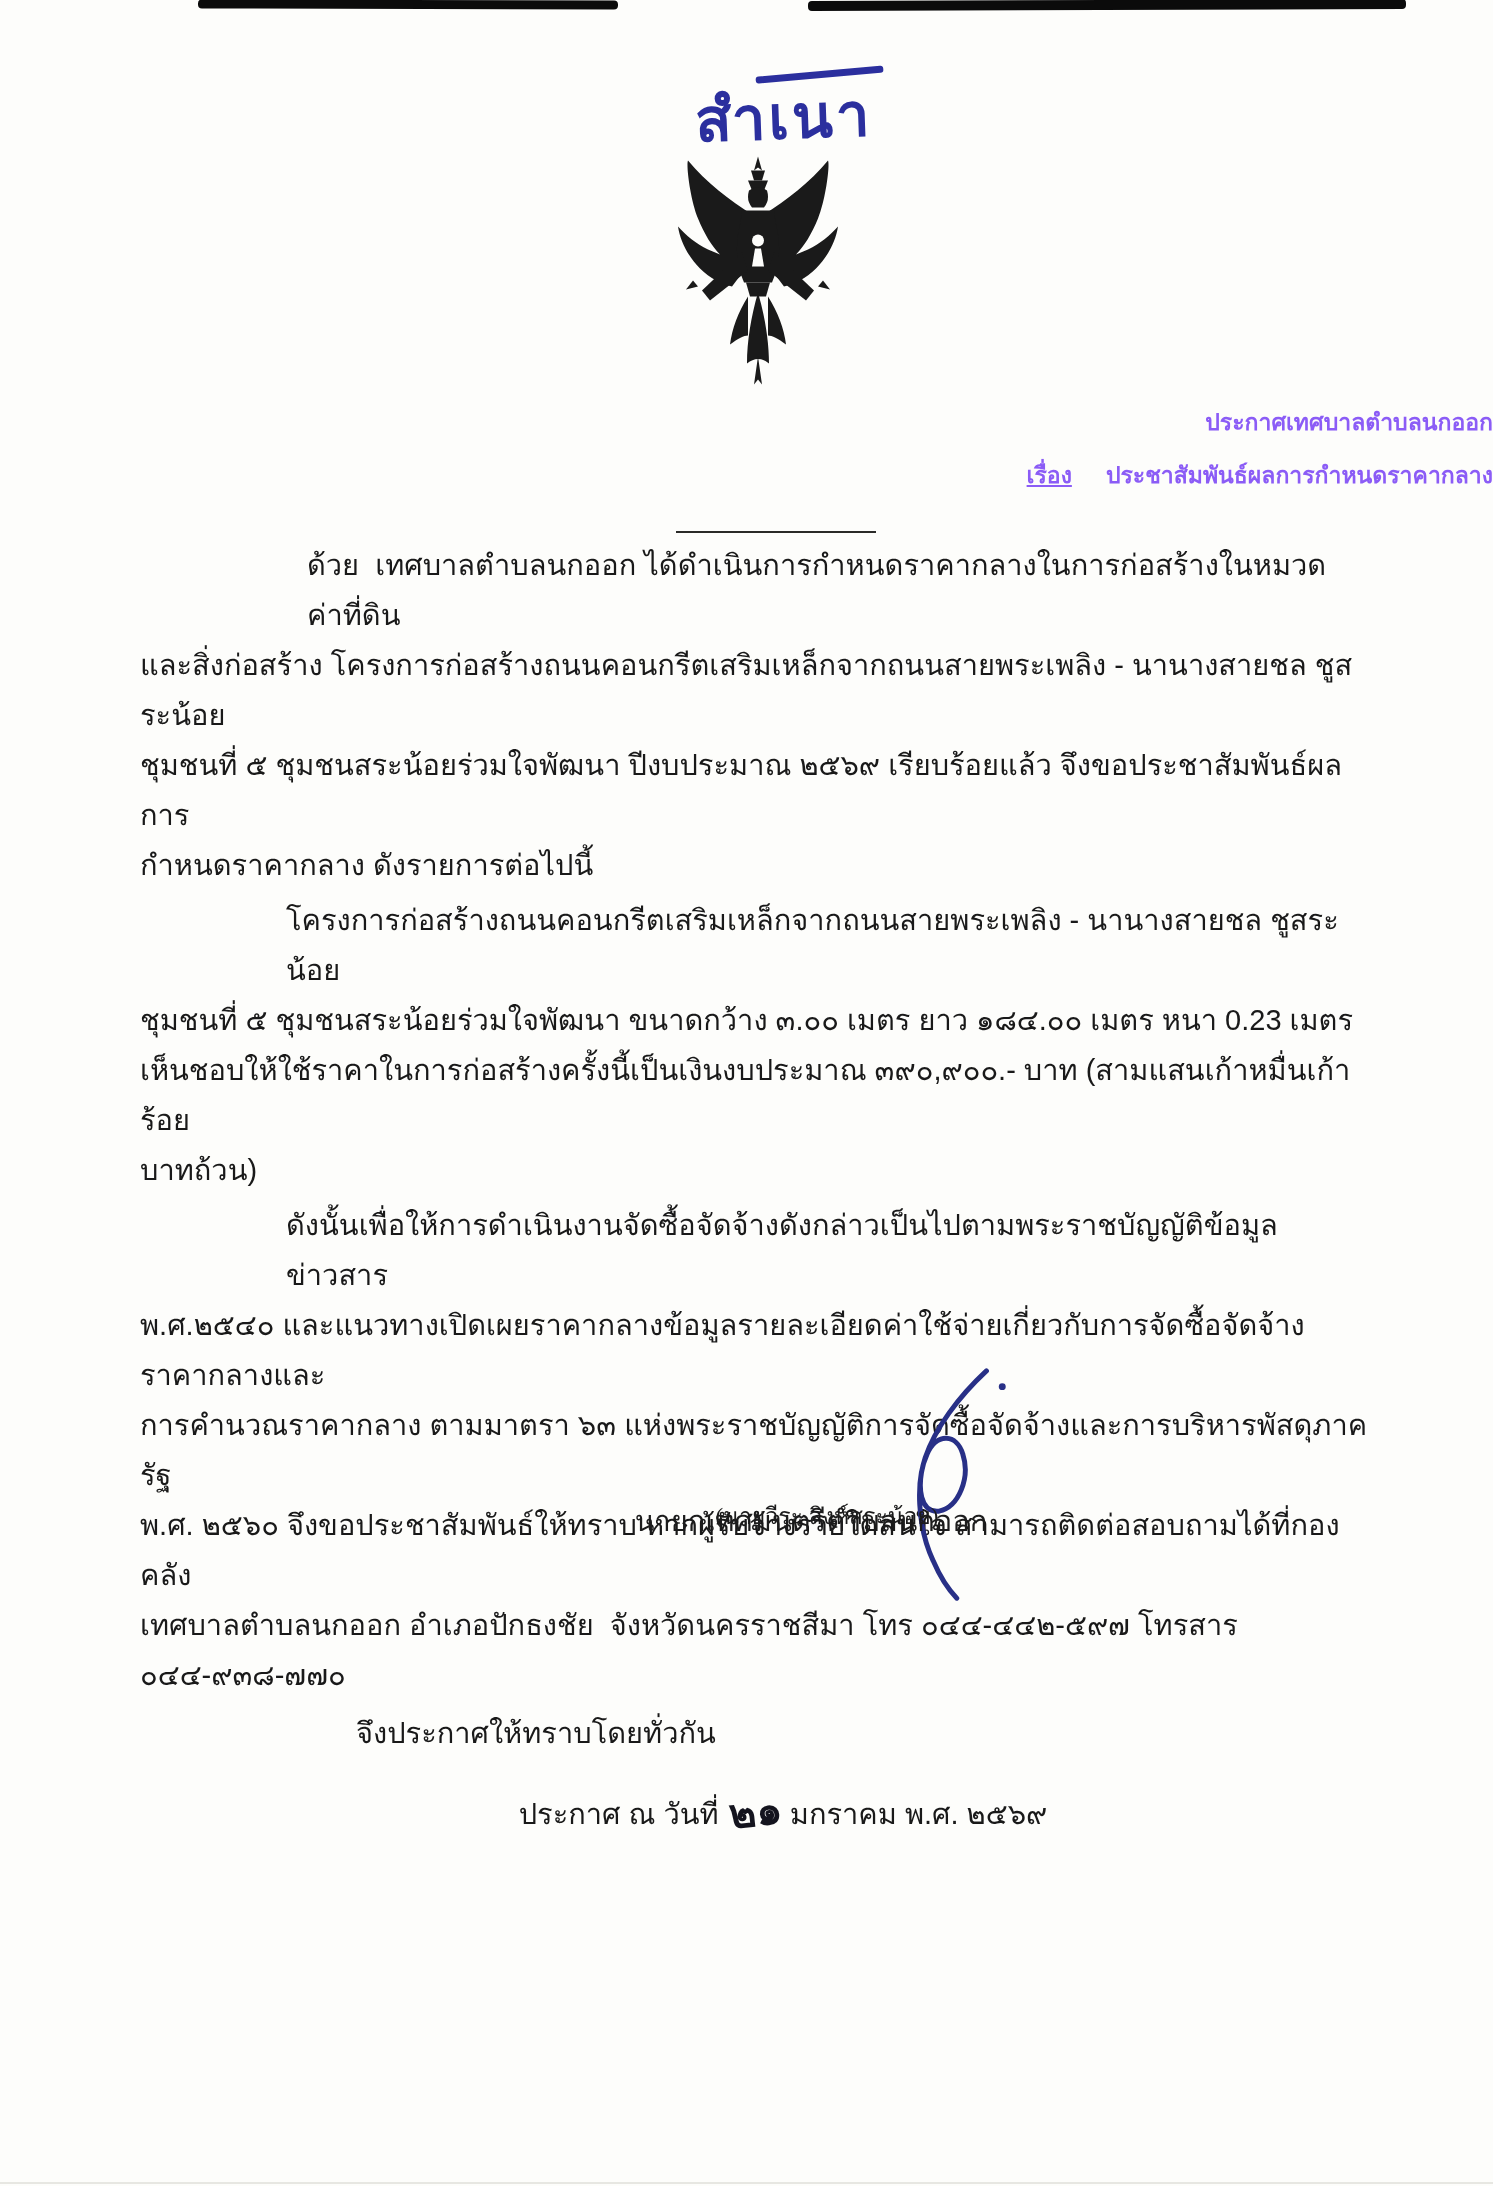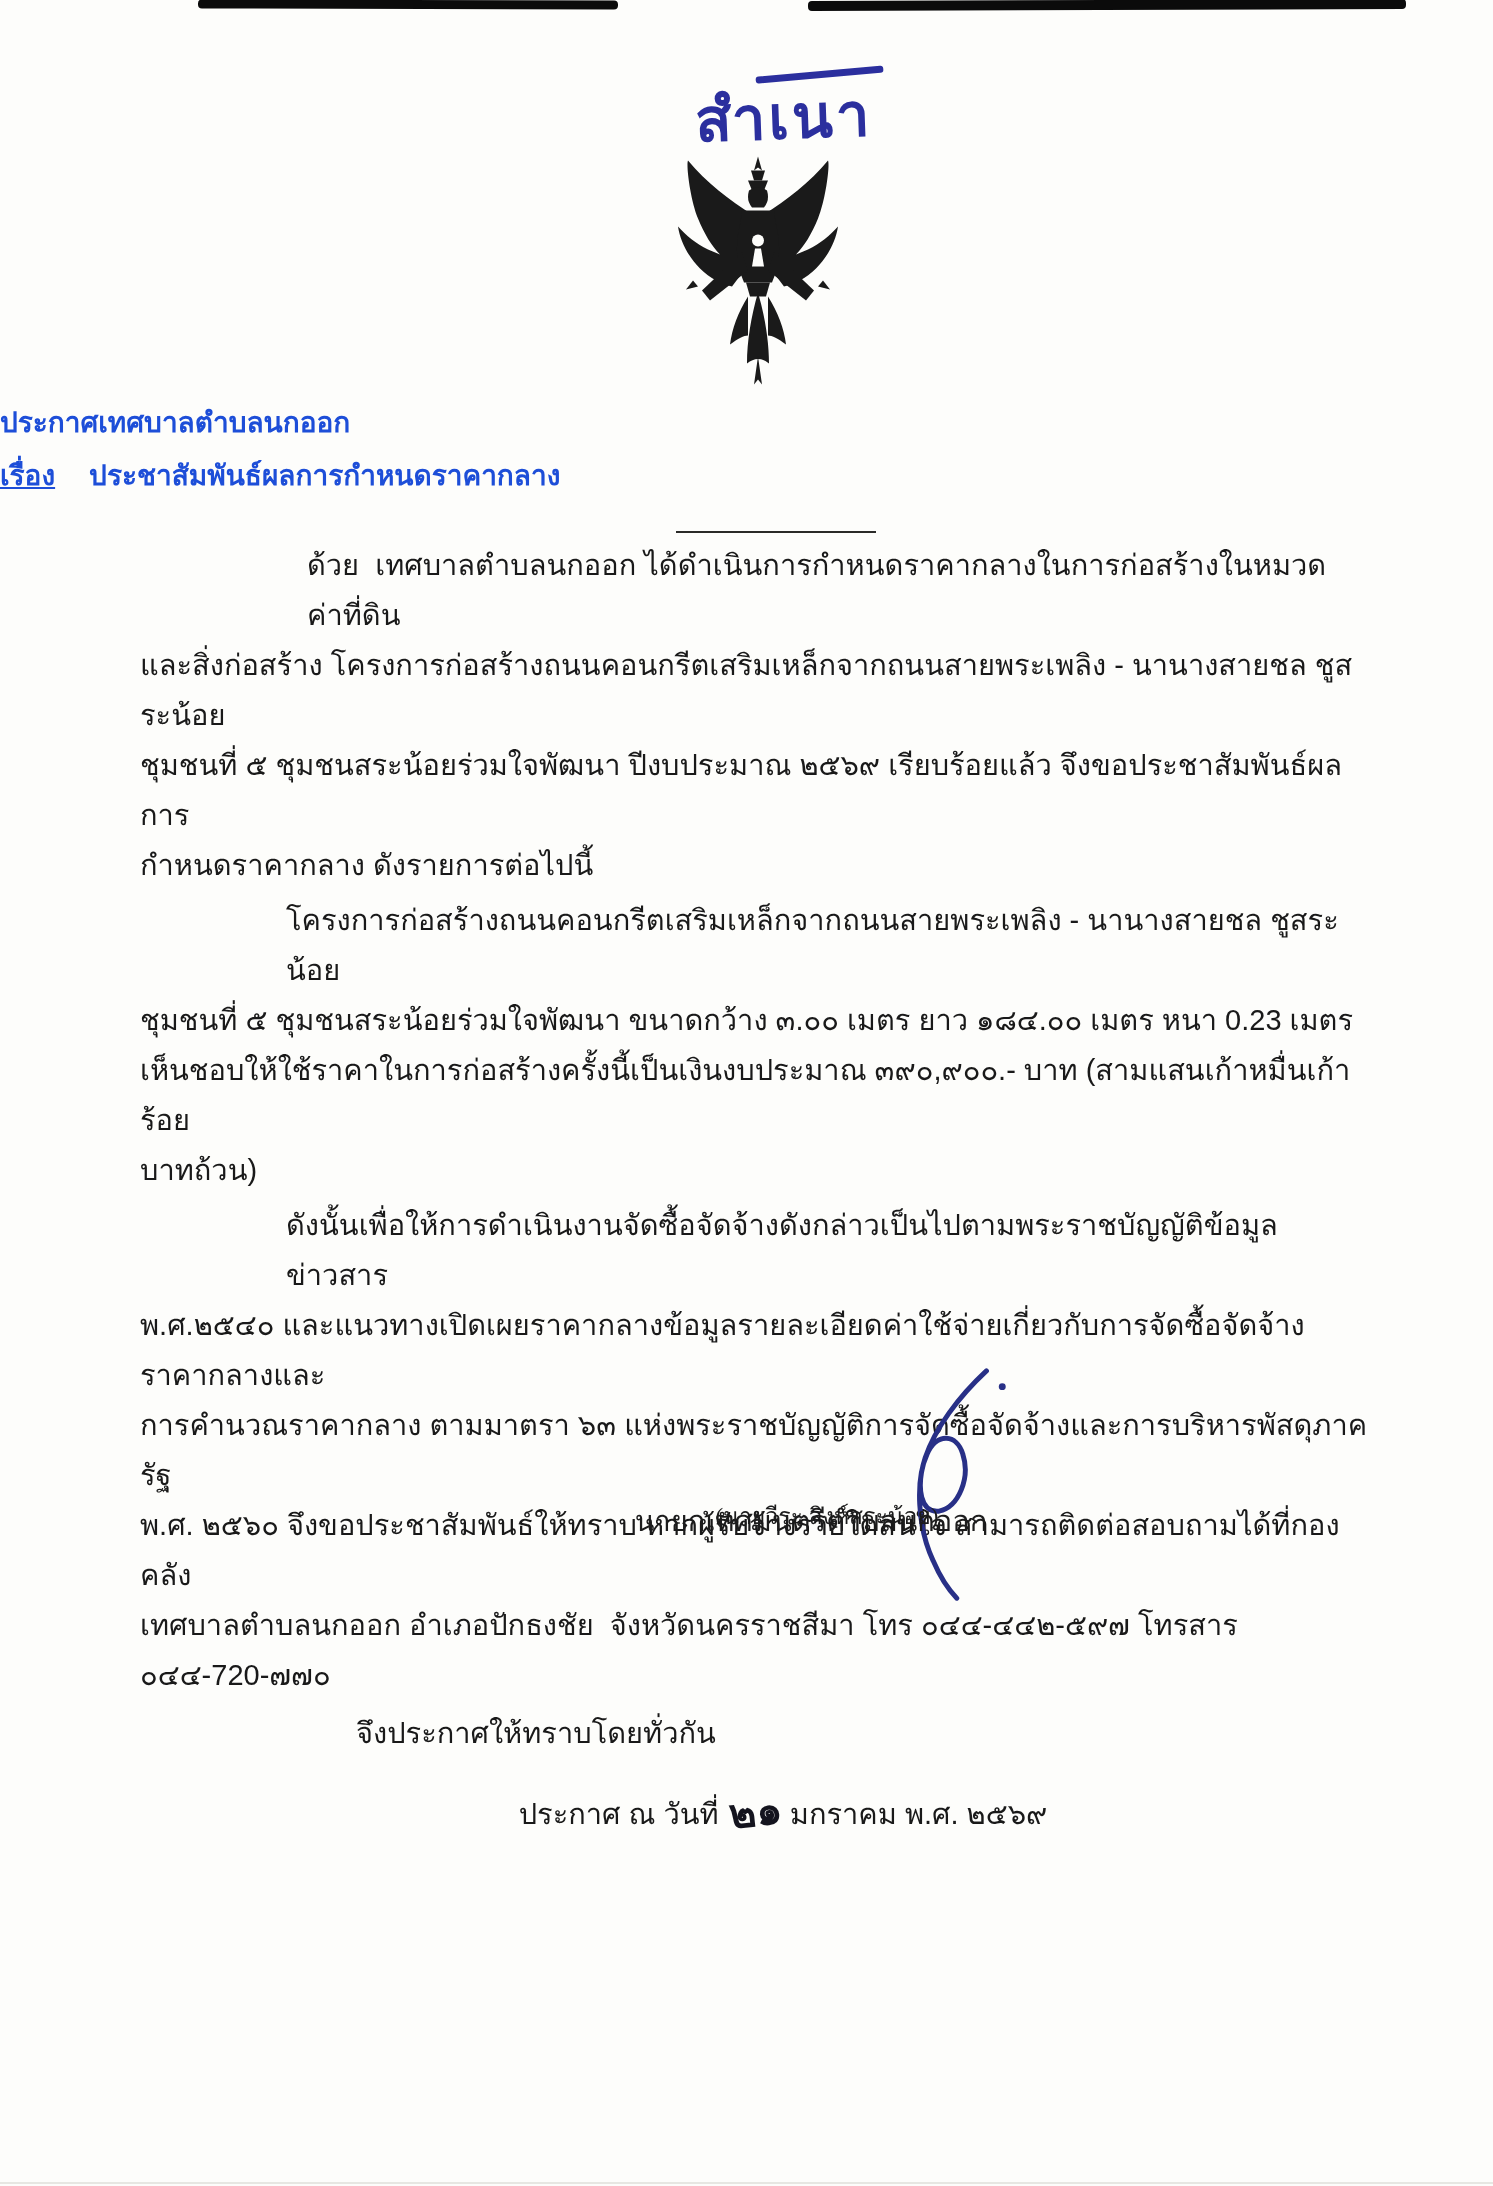--- a/index.html
+++ b/index.html
@@ -28,21 +28,21 @@
     line-height:95px;
   }
   .stamp-bar{position:absolute;left:62px;top:2px;width:128px;height:7px;border-radius:3px;transform:rotate(-3deg);}
 
   
   .garuda{position:absolute;left:668px;top:156px;width:180px;height:236px;}
 
   
   .title-block{
     position:absolute;left:0;top:396px;width:1493px;
-    text-align:left;font-size:28px;font-weight:600;line-height:53px;color:#1d4ed8;
+    text-align:right;font-size:23px;font-weight:600;line-height:53px;color:#8b5cf6;
   }
   .subject-prefix{display:inline-block;margin-right:34px;text-decoration:underline;}
 
   .separator{position:absolute;left:676px;top:531px;width:200px;height:2px;background:#2a2a28;}
 
   
   .content{
     position:absolute;left:140px;top:540px;width:1228px;
     font-size:29px;line-height:50px;font-weight:500;color:#191919;
   }
@@ -120,21 +120,21 @@
       <div class="line ind">โครงการก่อสร้างถนนคอนกรีตเสริมเหล็กจากถนนสายพระเพลิง - นานางสายชล ชูสระน้อย</div>
       <div class="line">ชุมชนที่ ๕ ชุมชนสระน้อยร่วมใจพัฒนา ขนาดกว้าง ๓.๐๐ เมตร ยาว ๑๘๔.๐๐ เมตร หนา 0.23 เมตร</div>
       <div class="line">เห็นชอบให้ใช้ราคาในการก่อสร้างครั้งนี้เป็นเงินงบประมาณ ๓๙๐,๙๐๐.- บาท (สามแสนเก้าหมื่นเก้าร้อย</div>
       <div class="line">บาทถ้วน)</div>
     </div>
     <div class="para">
       <div class="line ind">ดังนั้นเพื่อให้การดำเนินงานจัดซื้อจัดจ้างดังกล่าวเป็นไปตามพระราชบัญญัติข้อมูลข่าวสาร</div>
       <div class="line">พ.ศ.๒๕๔๐ และแนวทางเปิดเผยราคากลางข้อมูลรายละเอียดค่าใช้จ่ายเกี่ยวกับการจัดซื้อจัดจ้างราคากลางและ</div>
       <div class="line">การคำนวณราคากลาง ตามมาตรา ๖๓ แห่งพระราชบัญญัติการจัดซื้อจัดจ้างและการบริหารพัสดุภาครัฐ</div>
       <div class="line">พ.ศ. ๒๕๖๐ จึงขอประชาสัมพันธ์ให้ทราบ หากผู้รับจ้างรายใดสนใจ สามารถติดต่อสอบถามได้ที่กองคลัง</div>
-      <div class="line">เทศบาลตำบลนกออก อำเภอปักธงชัย  จังหวัดนครราชสีมา โทร ๐๔๔-๔๔๒-๕๙๗ โทรสาร  ๐๔๔-720-๗๗๐</div>
+      <div class="line">เทศบาลตำบลนกออก อำเภอปักธงชัย  จังหวัดนครราชสีมา โทร ๐๔๔-๔๔๒-๕๙๗ โทรสาร  ๐๔๔-๙๓๘-๗๗๐</div>
     </div>
     <div class="closing line">จึงประกาศให้ทราบโดยทั่วกัน</div>
     <div class="date-row">
       <span>ประกาศ ณ วันที่</span><span class="handwritten-day">๒๑</span><span>มกราคม  พ.ศ. ๒๕๖๙</span>
     </div>
   </div>
 
   <svg class="signature-svg" viewBox="0 0 170 245">
     <path d="M132 8 C104 34 80 66 70 96 C60 128 66 152 84 150 C104 146 116 116 108 92 C102 72 82 70 72 92 C60 118 62 166 78 200 C84 214 92 228 102 238" fill="none" stroke-width="5" stroke-linecap="round" stroke="#283087"></path>
     <circle cx="148" cy="24" r="3.5" stroke="none" fill="#283087"></circle>

